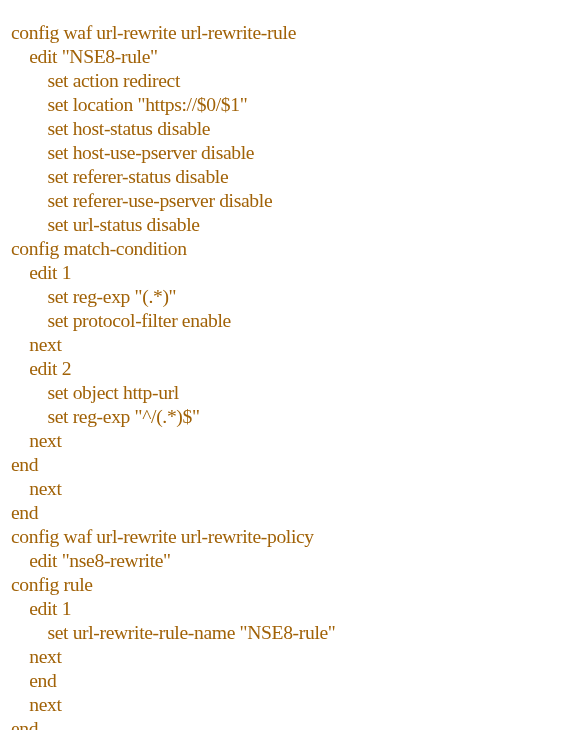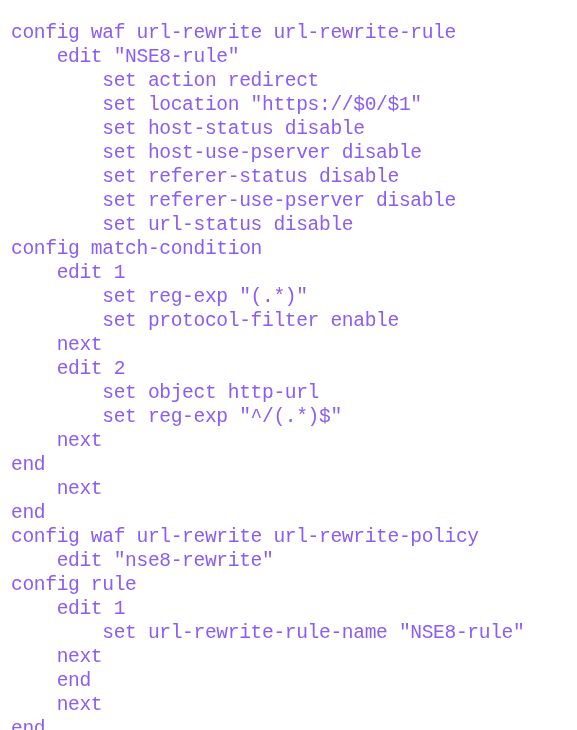--- a/index.html
+++ b/index.html
@@ -16,25 +16,25 @@
   }
   #cli-listing {
     box-sizing: border-box;
     width: 577px;
     height: 730px;
     padding: 8px 0 0 11px;
     background: #ffffff;
   }
   .cli-line {
     display: block;
-    font-family: Liberation Mono, monospace;
+    font-family: Liberation Serif, serif;
     font-size: 19.6px;
     line-height: 24px;
     height: 24px;
-    color: #8b5cf6;
+    color: #a16207;
     white-space: pre;
     letter-spacing: -0.35px;
   }
   .cli-line:empty::after {
     content: "\00a0";
   }
 </style>
 </head>
 <body>
 

